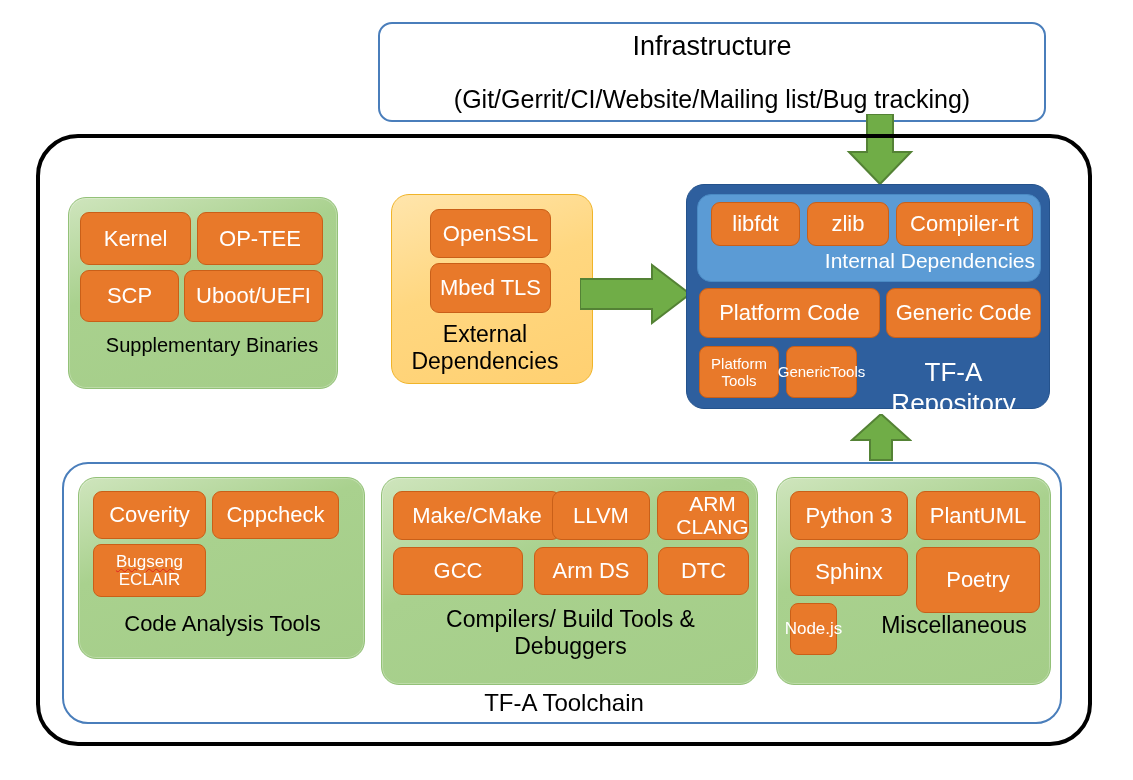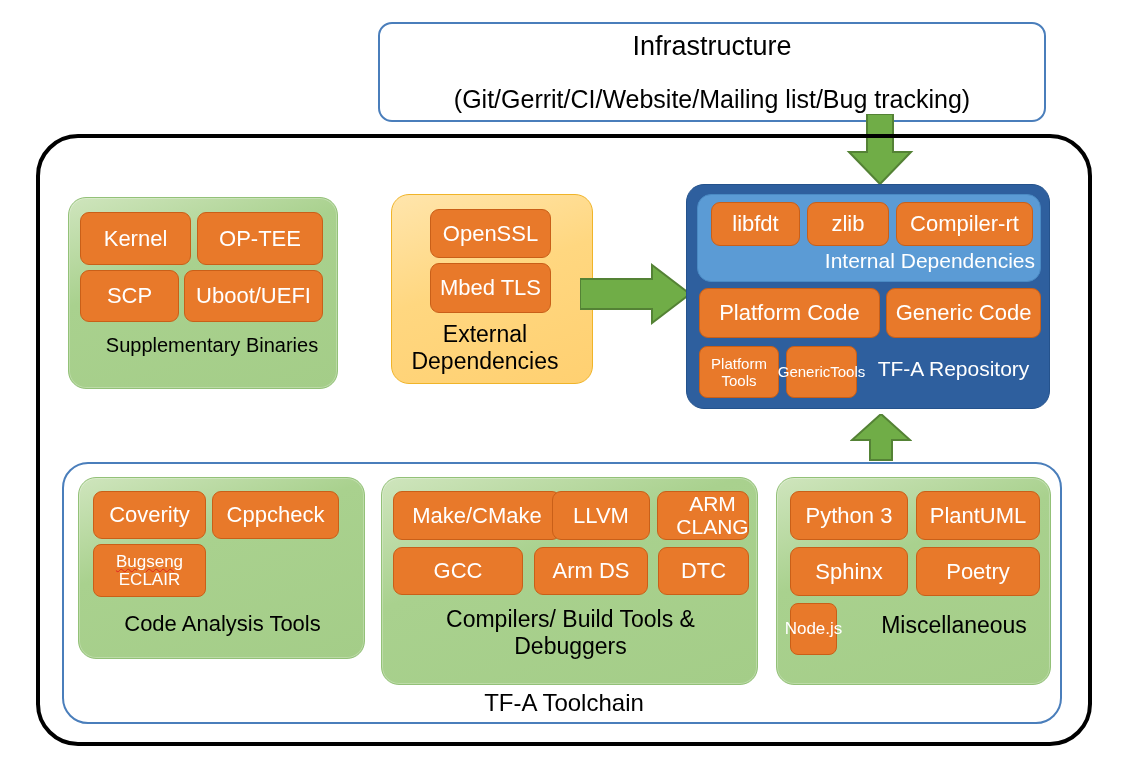--- a/index.html
+++ b/index.html
@@ -122,21 +122,21 @@
 
   <div class="chip xs" style="left:12px;top:161px;width:80px;height:52px;flex-direction:column;">
     <span>Platform</span>
     <span>Tools</span>
   </div>
   <div class="chip xs" style="left:99px;top:161px;width:71px;height:52px;flex-direction:row;">
     <span>Generic</span>
     <span>Tools</span>
   </div>
 
-  <div class="cap w" style="left:174px;top:172px;width:185px;font-size:21px;text-align:center;">TF-A Repository</div>
+  <div class="cap w" style="left:174px;top:172px;width:185px;font-size:26px;text-align:center;">TF-A Repository</div>
 </div>
 
 <div class="arrow" style="left:850px;top:414px;">
   <svg width="62" height="48" viewBox="0 0 62 48">
     <polygon points="31,0 60,26 42,26 42,46 20,46 20,26 2,26" fill="#70ad47" stroke="#548235" stroke-width="2"></polygon>
   </svg>
 </div>
 
 <div class="abs bluebox" style="left:62px;top:462px;width:1000px;height:262px;">
 
@@ -163,21 +163,21 @@
     <div class="cap" style="left:0;top:128px;width:377px;font-size:23px;">
       <div>Compilers/ Build Tools &amp;</div>
       <div>Debuggers</div>
     </div>
   </div>
 
   <div class="abs panel green" style="left:712px;top:13px;width:275px;height:208px;">
     <div class="chip" style="left:13px;top:13px;width:118px;height:49px;">Python 3</div>
     <div class="chip" style="left:139px;top:13px;width:124px;height:49px;">PlantUML</div>
     <div class="chip" style="left:13px;top:69px;width:118px;height:49px;">Sphinx</div>
-    <div class="chip" style="left:139px;top:69px;width:124px;height:49px;">Poetry</div>
+    <div class="chip" style="left:139px;top:69px;width:124px;height:66px;">Poetry</div>
     <div class="chip sm" style="left:13px;top:125px;width:47px;height:52px;flex-direction:row;text-align:right;">
       <span>Node</span>
       <span>.js</span>
     </div>
     <div class="cap" style="left:82px;top:134px;width:190px;font-size:23px;text-align:center;">Miscellaneous</div>
   </div>
 
   <div class="cap" style="left:0;top:225px;width:1000px;font-size:24px;">TF-A Toolchain</div>
 </div>
 

